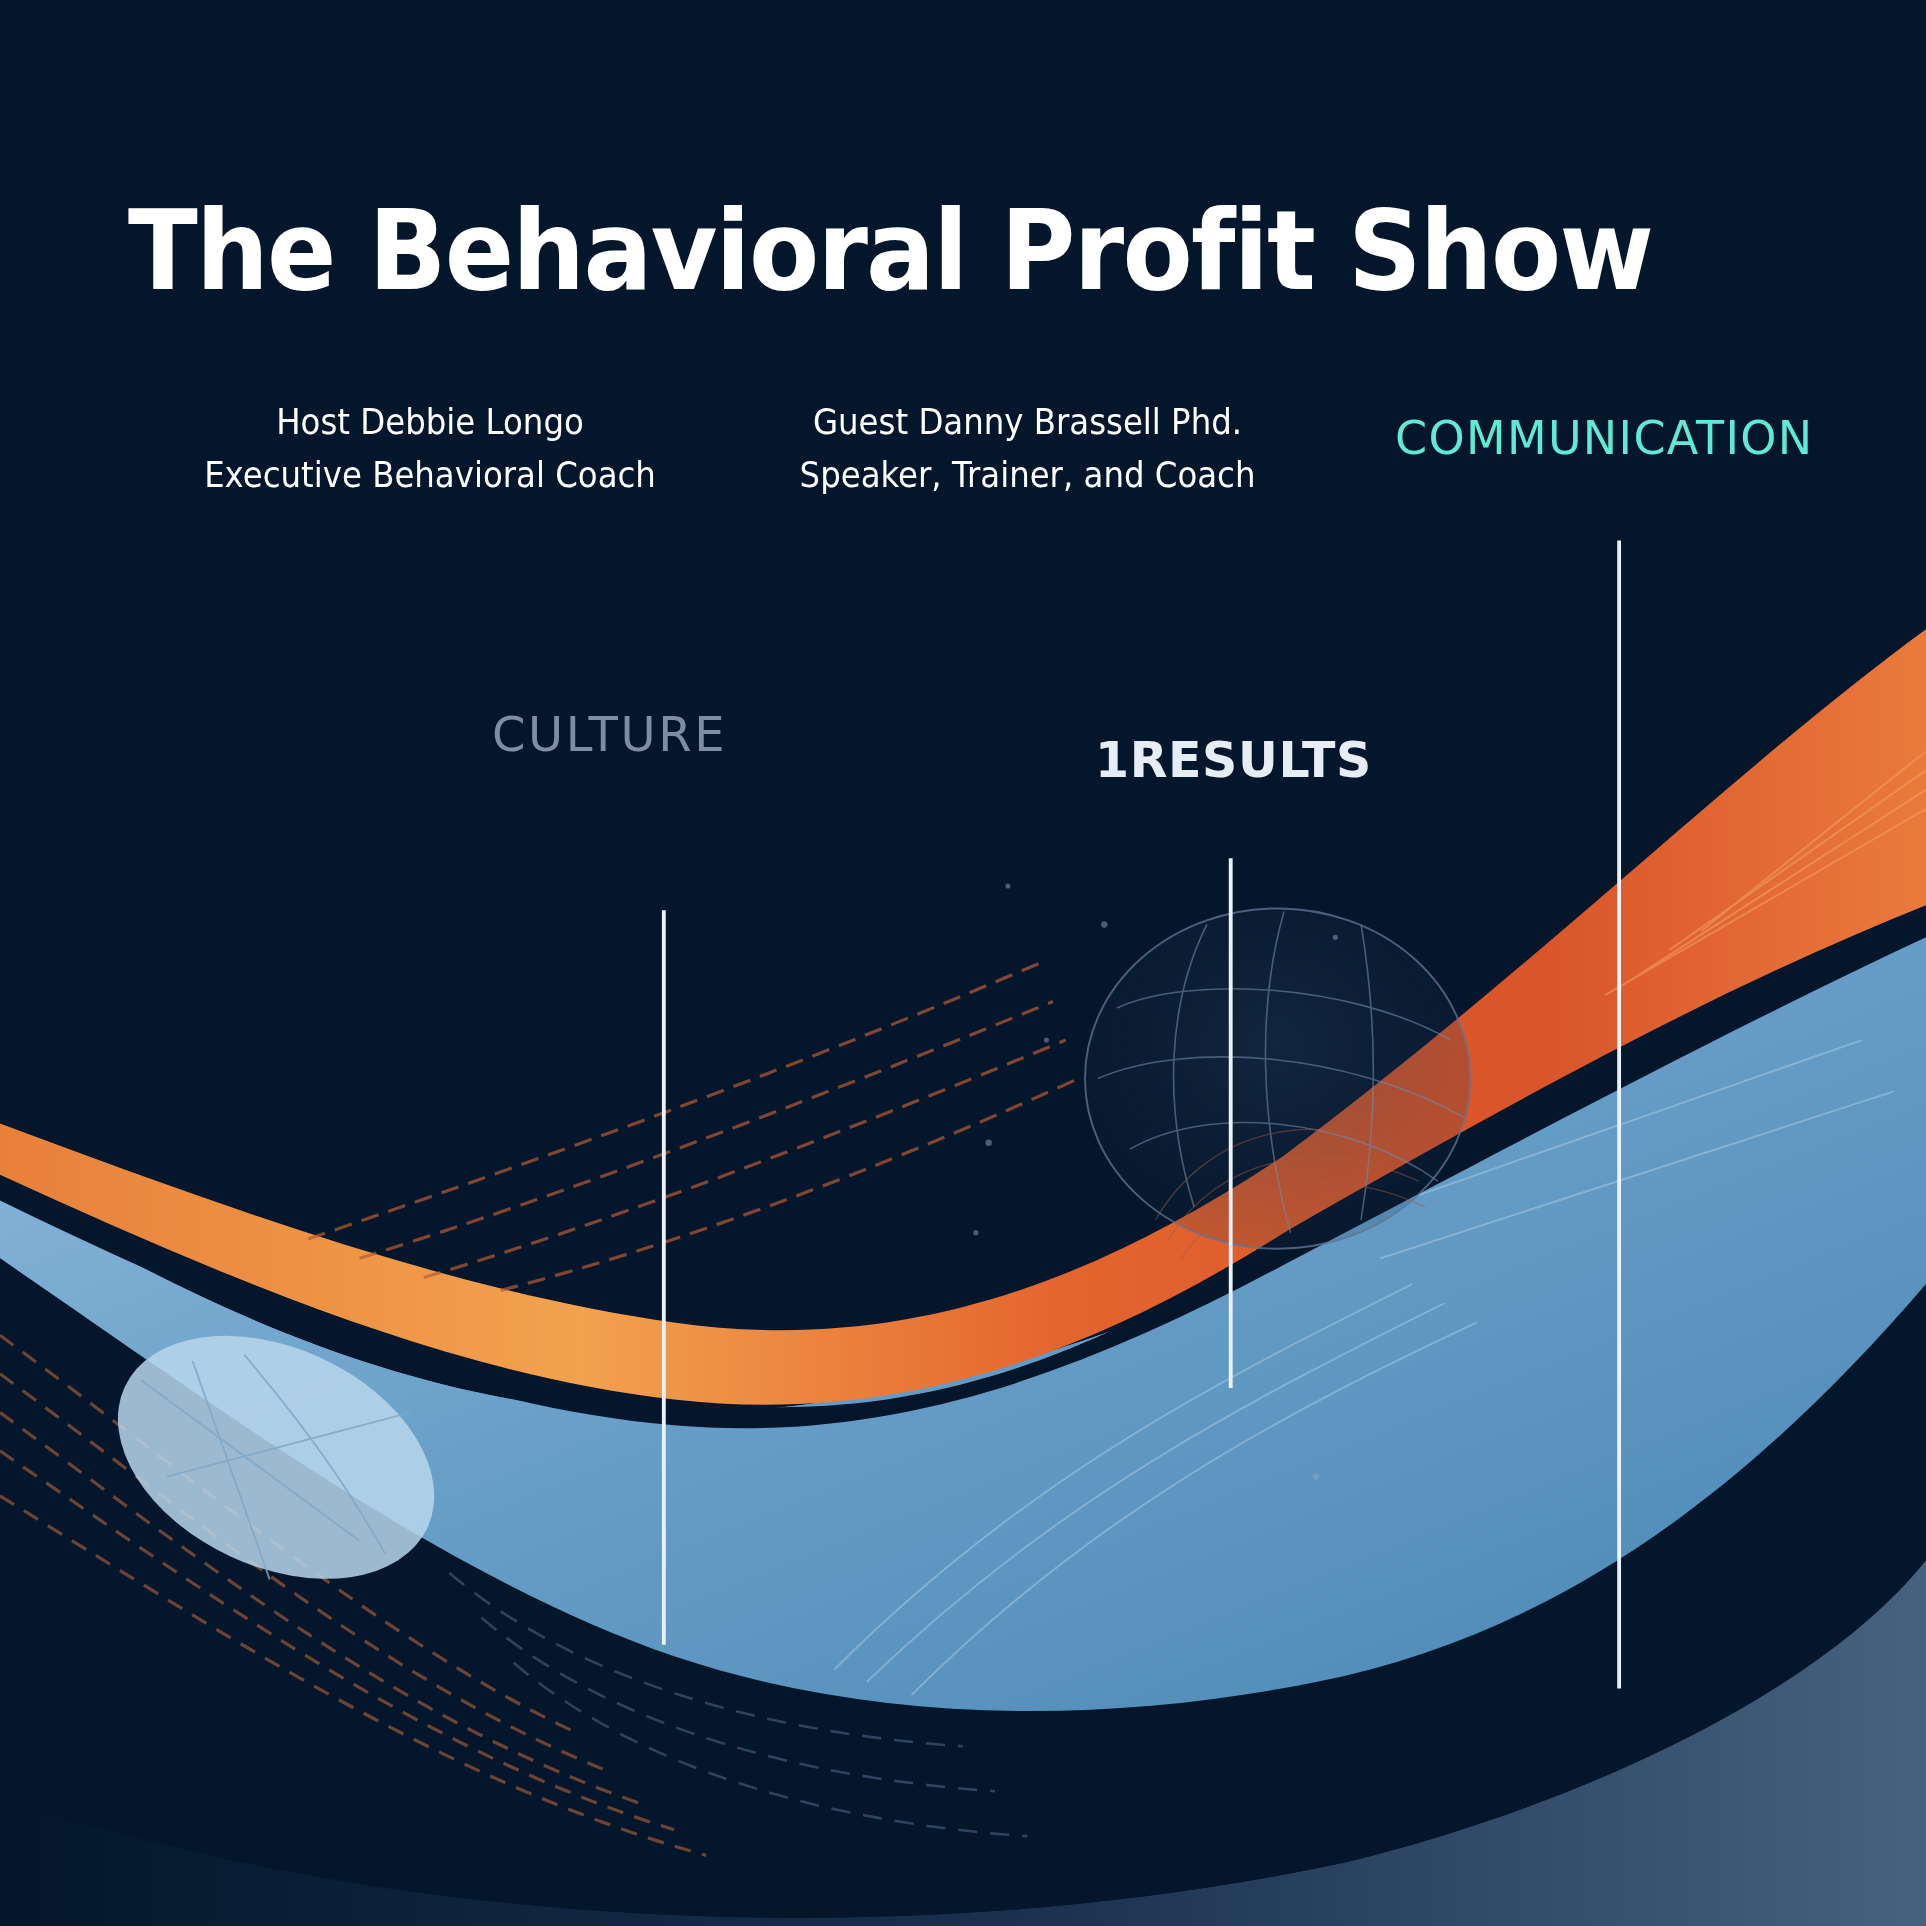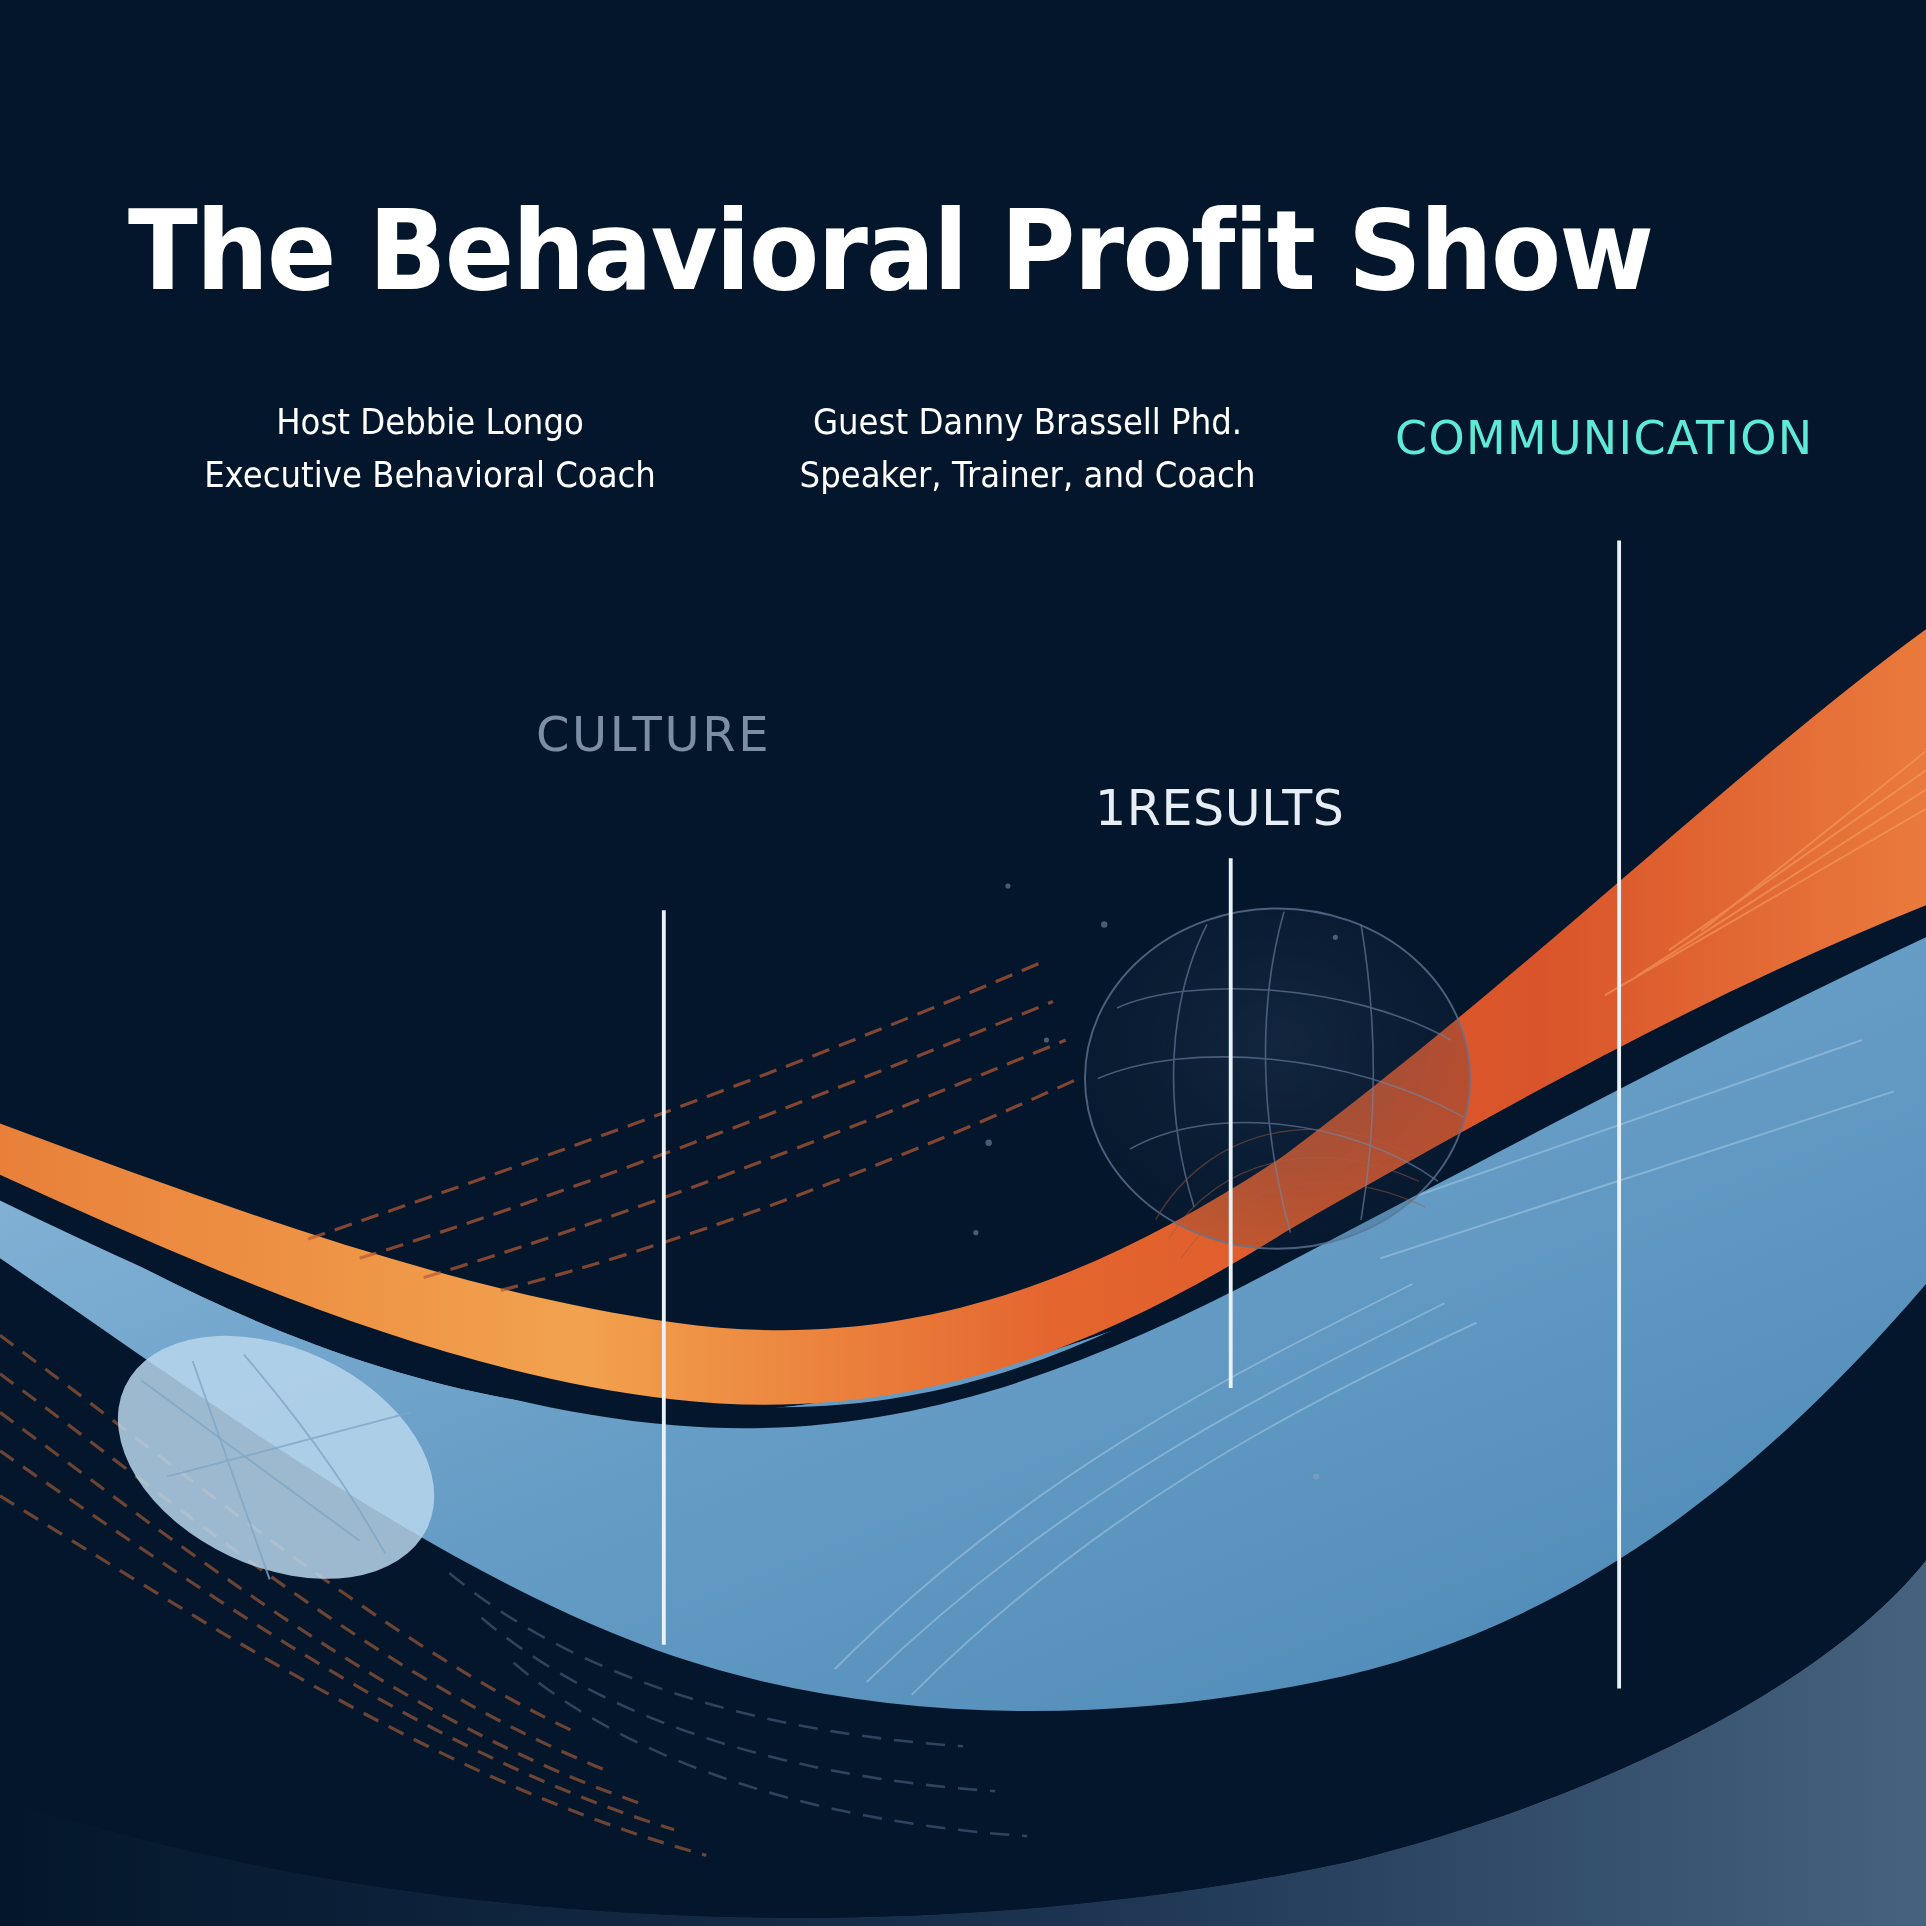--- a/index.html
+++ b/index.html
@@ -35,22 +35,22 @@
     }
     .credit div { display: block; }
     .credit.host { left: 154px; width: 552px; transform-origin: center; }
     .credit.guest { left: 745px; width: 565px; transform-origin: center; }
     .label {
       position: absolute;
       font-family: "DejaVu Sans", sans-serif;
       white-space: nowrap;
       letter-spacing: 2.6px;
     }
-    .label.culture { left: 536px; top: 706px; font-size: 48px; color: #7c8ea6; }
-    .label.results { left: 1095px; top: 732px; font-size: 49px; color: #e7edf5; font-weight: normal; letter-spacing: 0.6px; margin-top: 48px; }
+    .label.culture { left: 492px; top: 706px; font-size: 48px; color: #7c8ea6; }
+    .label.results { left: 1095px; top: 732px; font-size: 49px; color: #e7edf5; font-weight: bold; letter-spacing: 0.6px; }
     .label.communication { left: 1395px; top: 411px; font-size: 46px; color: #5eead4; letter-spacing: 1.3px; }
   </style>
 </head>
 <body>
 
 <svg class="art" viewBox="0 0 3000 3000" xmlns="http://www.w3.org/2000/svg">
   <defs>
     <linearGradient id="orangeGrad" x1="0" y1="0" x2="1" y2="0">
       <stop offset="0" stop-color="#e8803a"></stop>
       <stop offset="0.3" stop-color="#f2a24e"></stop>

